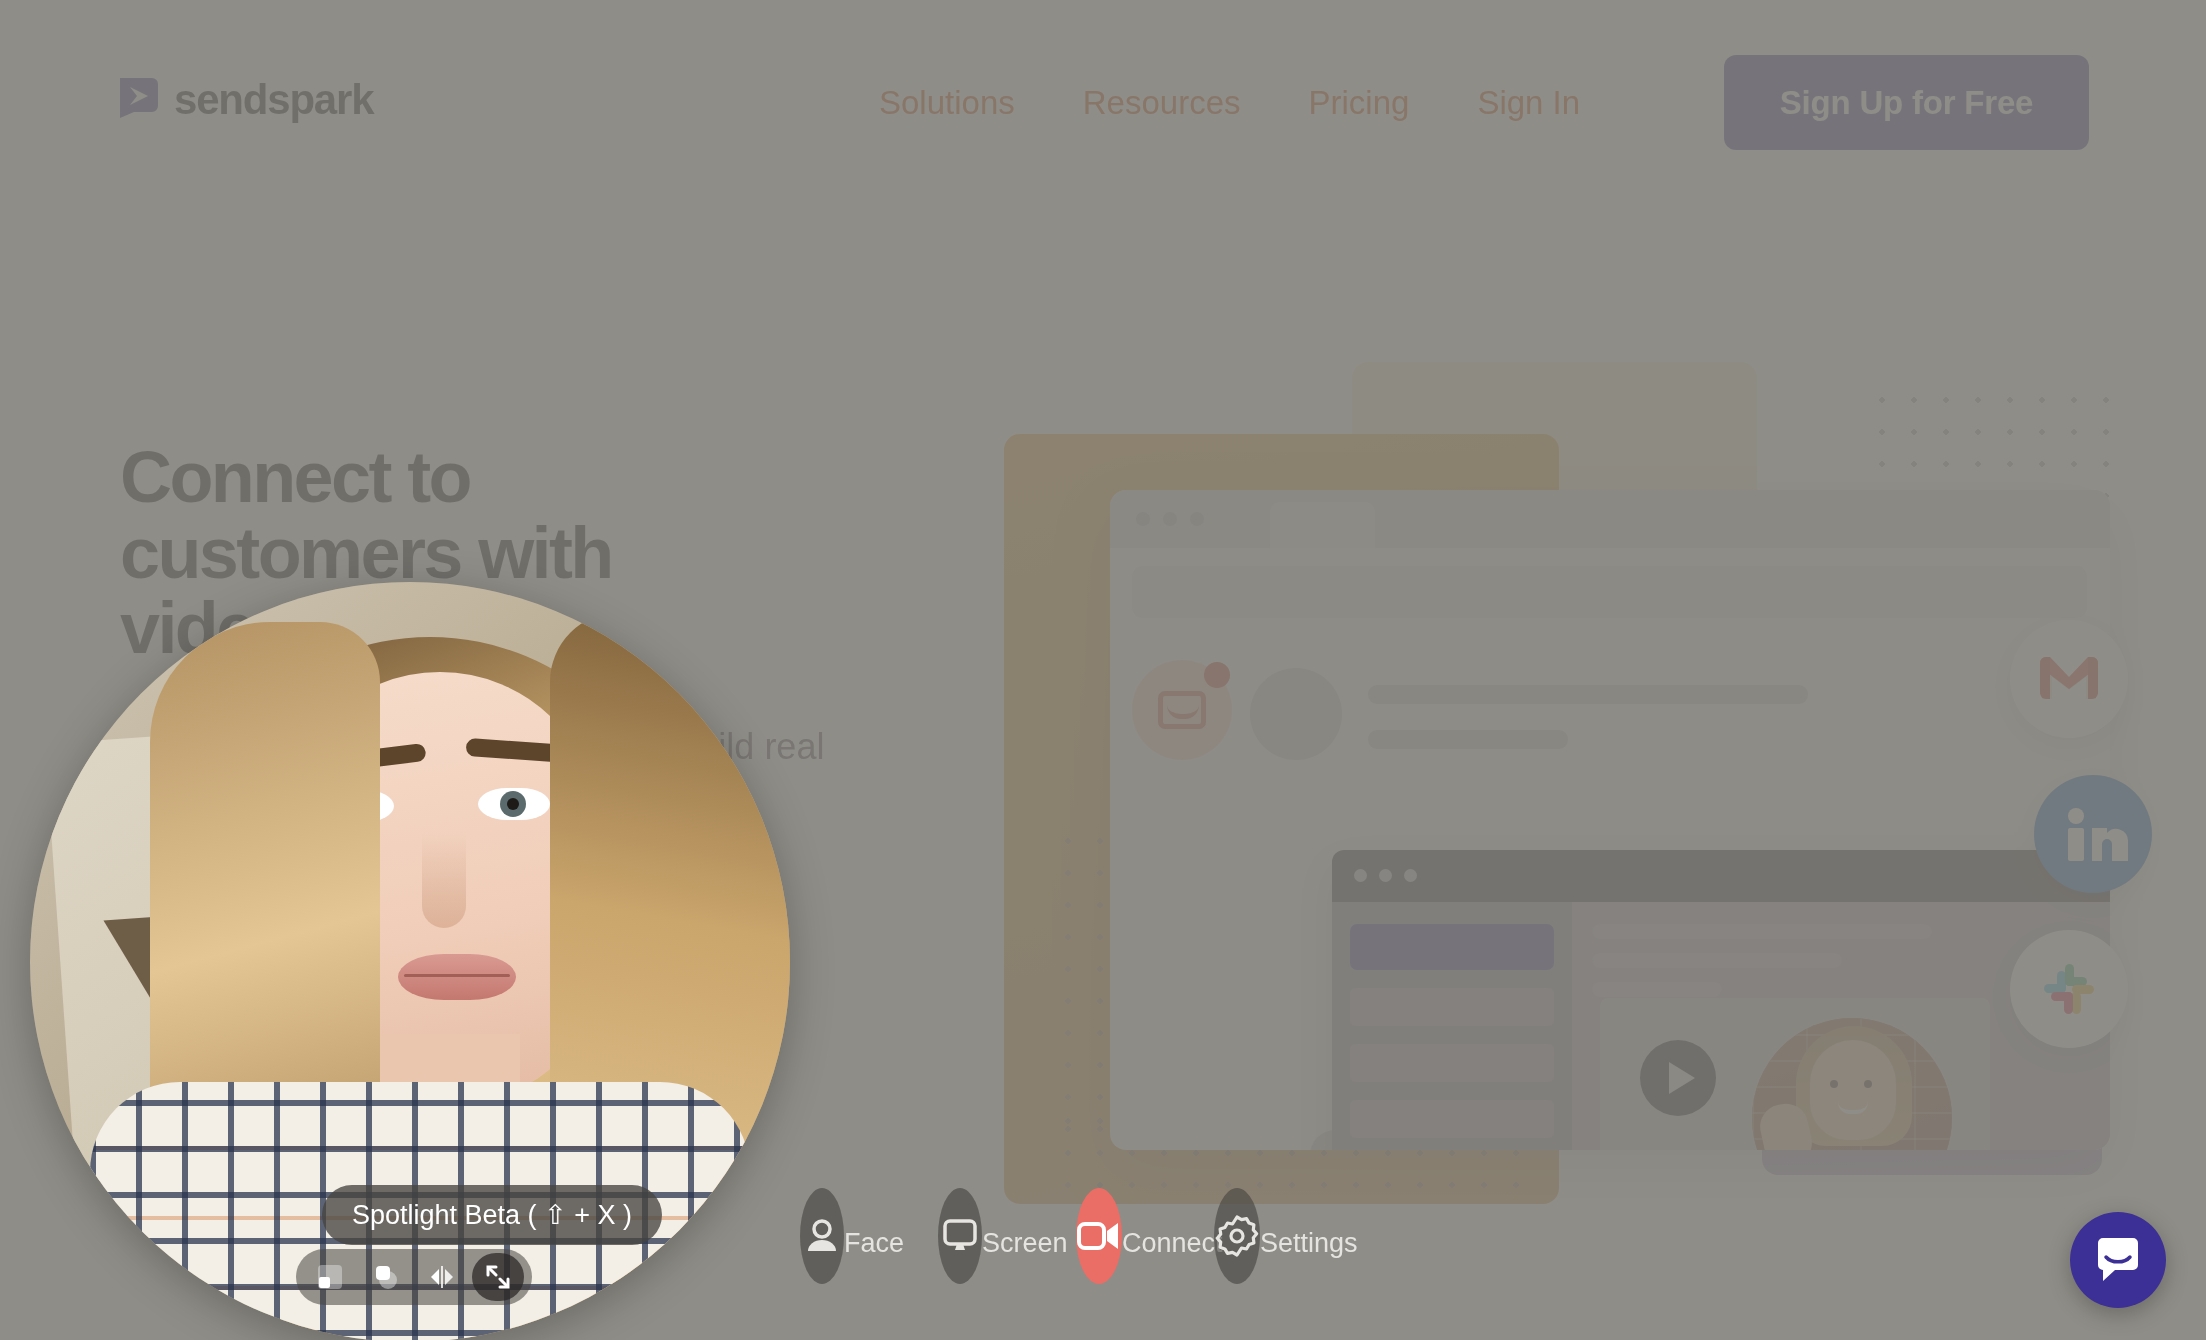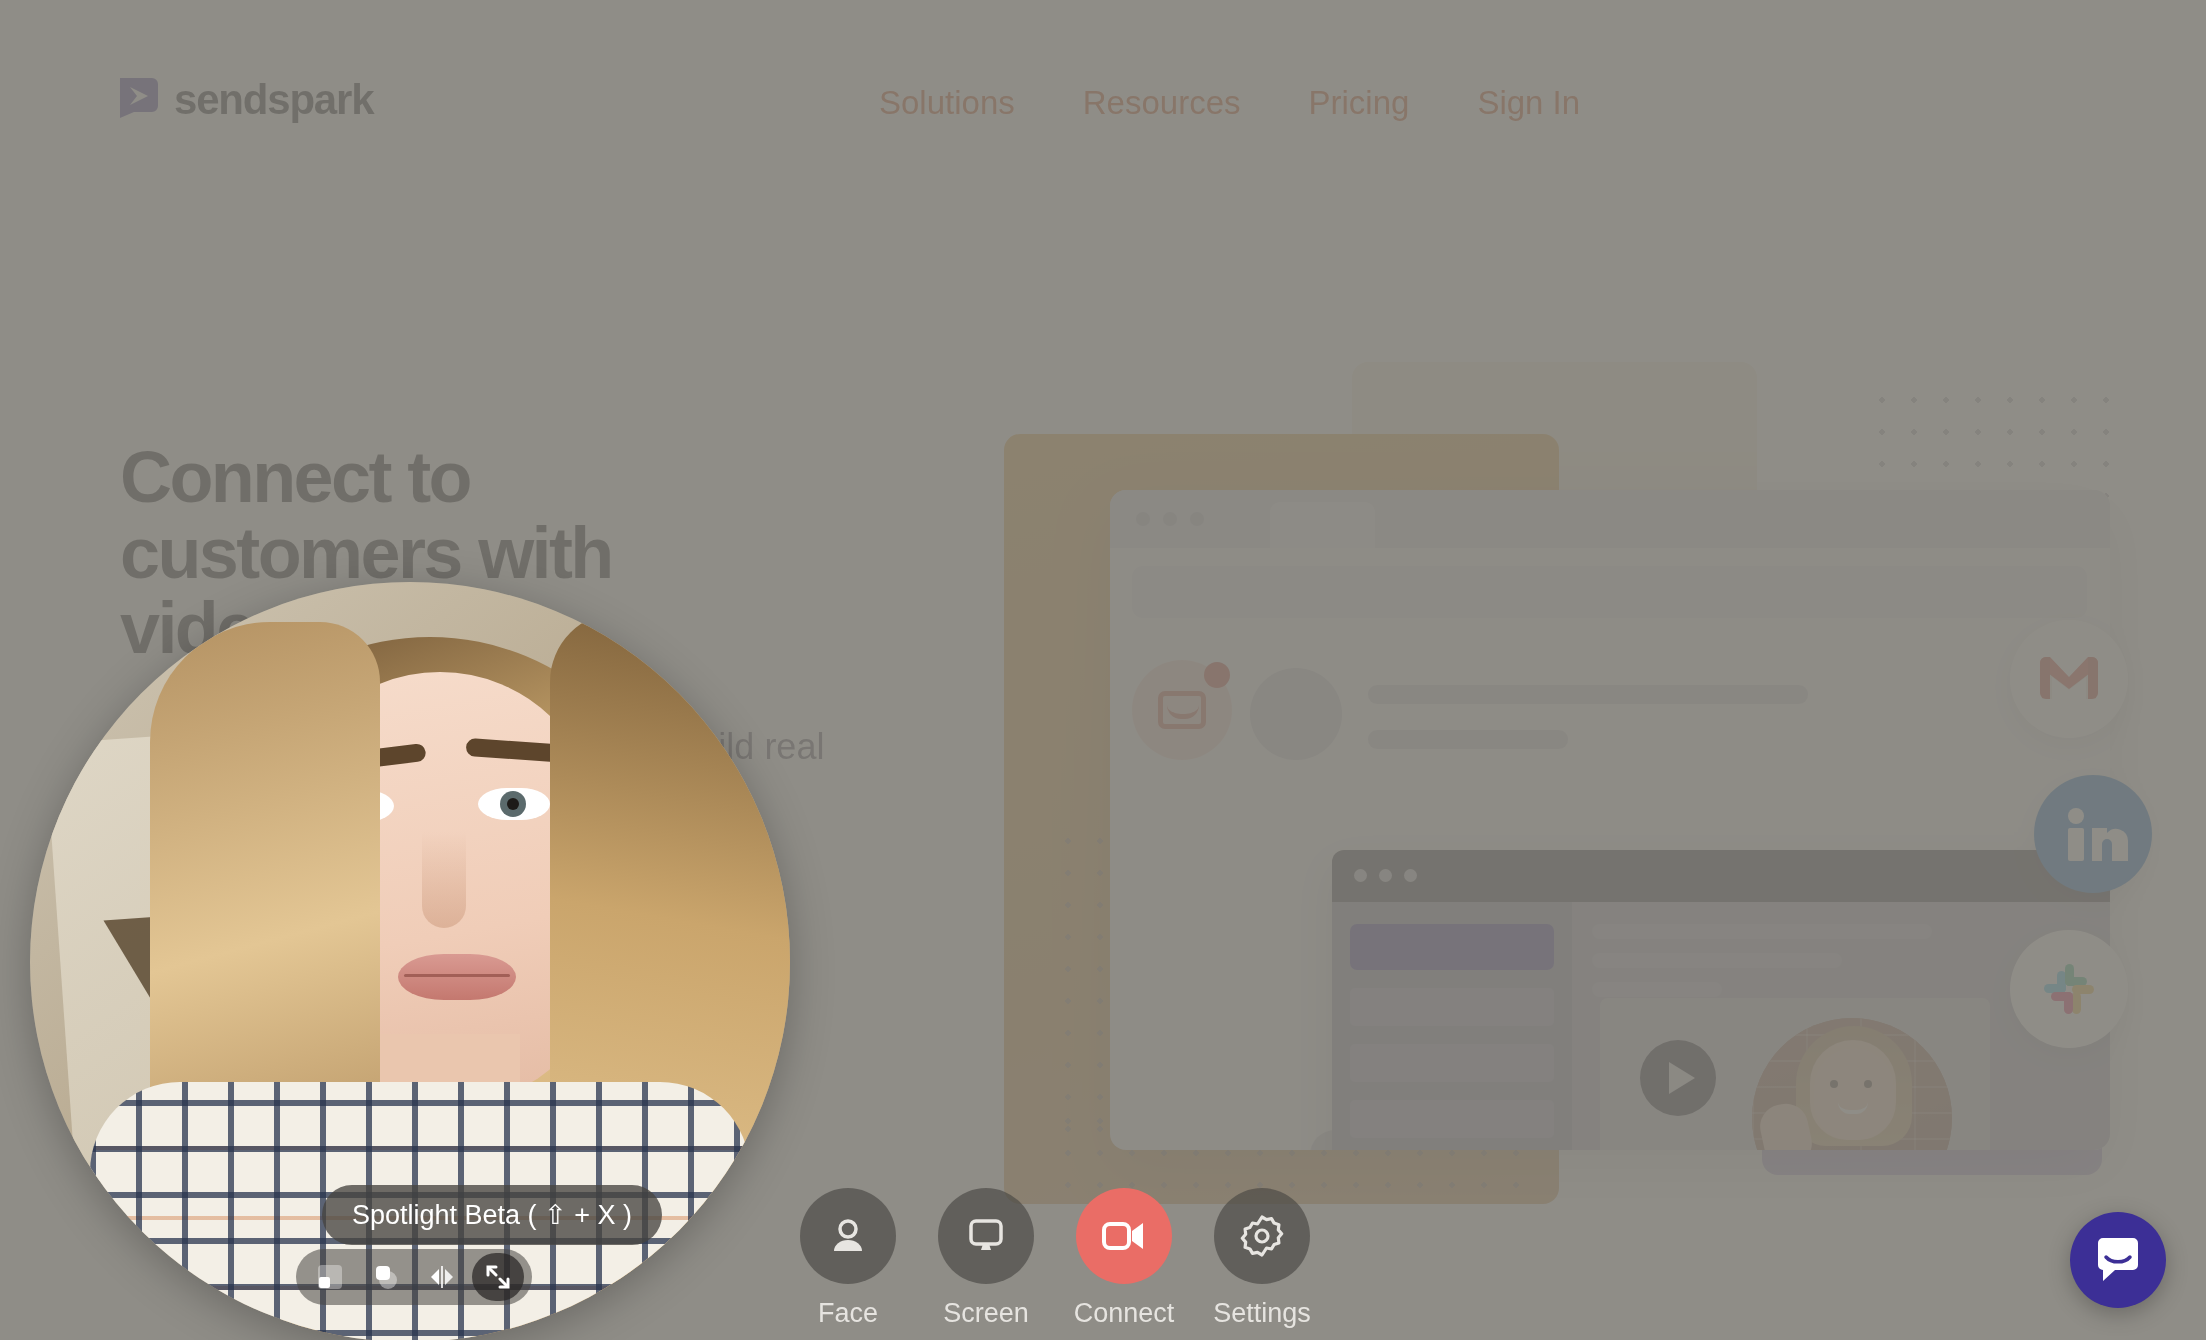--- a/index.html
+++ b/index.html
@@ -268,21 +268,21 @@
     display:flex; align-items:center; padding:0 8px; gap:4px;
   }
   .wc-btn { width:52px;height:48px; border-radius:24px; display:flex;
     align-items:center; justify-content:center; cursor:pointer; position:relative; }
   .wc-btn.active { background:rgba(40,38,36,.72); }
 
   #rec-toolbar {
     position:absolute; left:800px; top:1188px; z-index:70;
     display:flex; gap:42px; align-items:flex-start;
   }
-  .rec-item { width:96px; display:flex; flex-direction:column; align-items:center; cursor:pointer;}
+  .rec-item { width:96px; display:flex; flex-direction:row; align-items:center; cursor:pointer;}
   .rec-circle { width:96px;height:96px;border-radius:50%;
     background:rgba(70,68,64,.62); display:flex;align-items:center;justify-content:center;}
   .rec-circle.sel { background:#28262b; }
   .rec-circle.red { background:#ea6d66; }
   .rec-label { margin-top:14px; font-size:27px; color:#e6e4e0; white-space:nowrap;}
 
   #intercom {
     position:absolute; right:40px; bottom:32px; z-index:70;
     width:96px;height:96px;border-radius:50%;background:#3c2f96;
     display:flex;align-items:center;justify-content:center; cursor:pointer;
@@ -306,20 +306,21 @@
       <span id="logo-text">sendspark</span>
     </div>
 
     <div id="nav-links">
       <span class="nav-link">Solutions</span>
       <span class="nav-link">Resources</span>
       <span class="nav-link">Pricing</span>
       <span class="nav-link">Sign In</span>
     </div>
 
+    <div id="signup-btn">Sign Up for Free</div>
   </div>
 
   <div id="hero-copy">
     <h1 id="hero-title">
       <span>Connect to</span><br>
       <span>customers with</span><br>
       <span>video</span>
     </h1>
     <p id="hero-sub">Personalized video messages that build real relationships.</p>
   </div>

